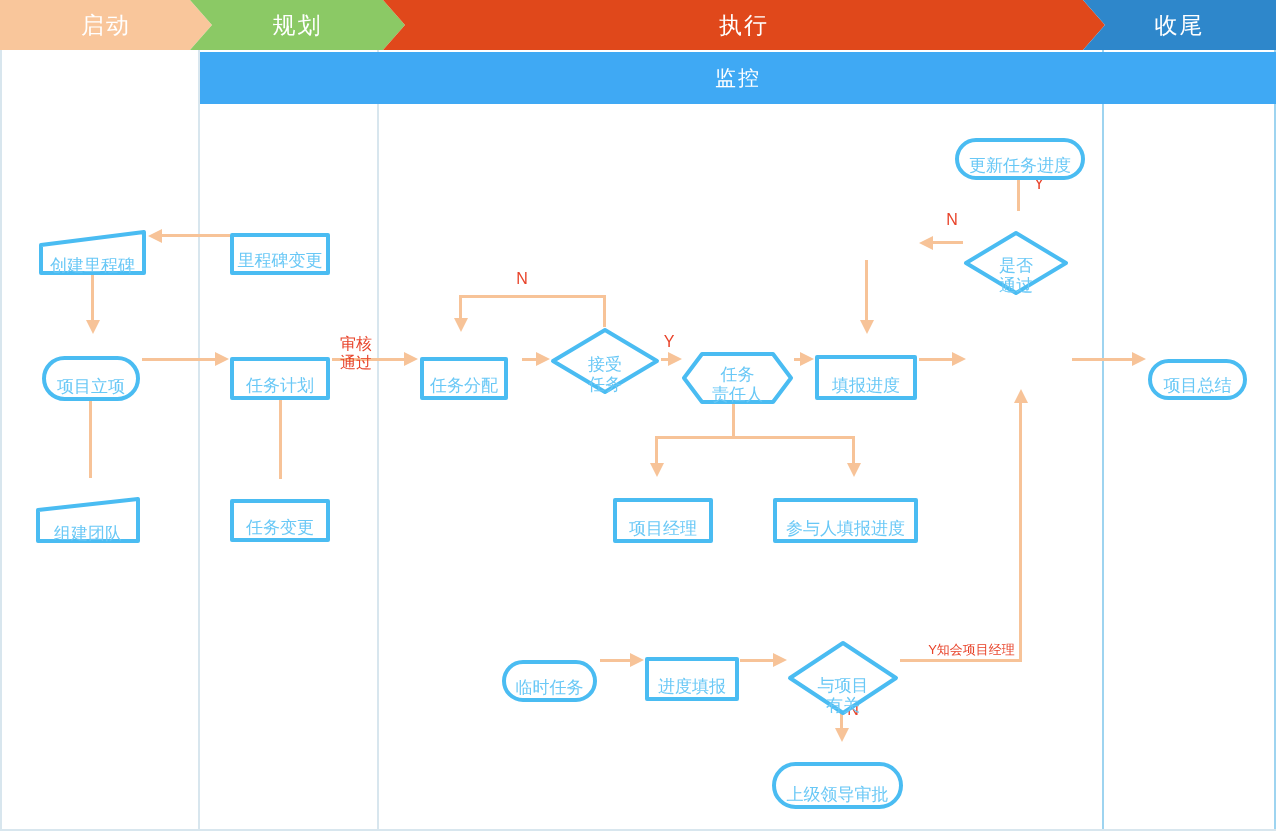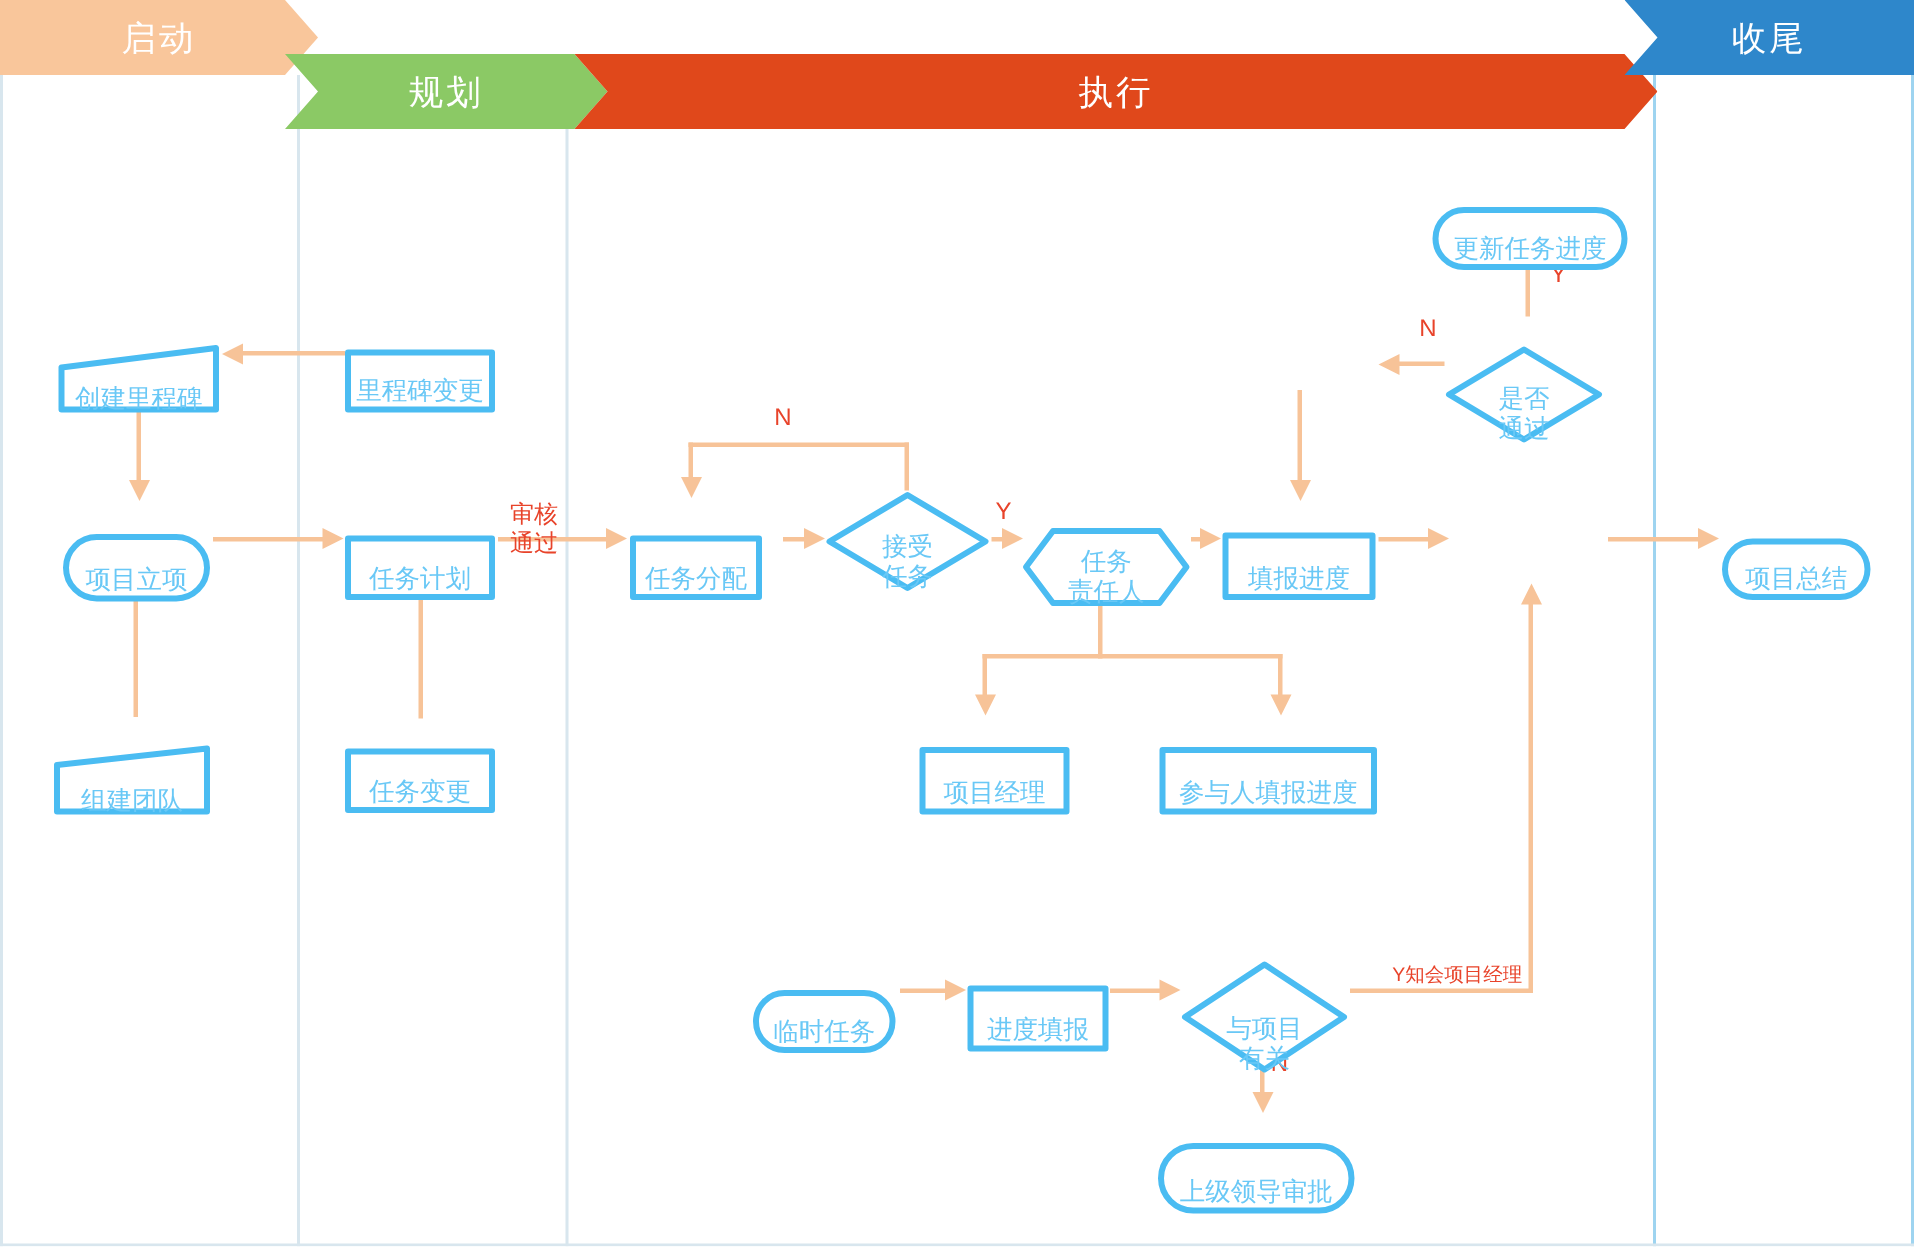--- a/index.html
+++ b/index.html
@@ -11,21 +11,21 @@
     --c-div2:#9ED4F0;
   }
   html,body{margin:0;padding:0;}
   body{font-family:"Liberation Sans","DejaVu Sans",sans-serif;}
   #canvas{position:relative;width:1276px;height:831px;background:#ffffff;overflow:hidden;}
 
   
   .phase{position:absolute;top:0;height:50px;display:flex;align-items:center;justify-content:center;
          color:#fff;font-size:23px;letter-spacing:2px;z-index:4;}
   .phase.tip{clip-path:polygon(0 0,calc(100% - 22px) 0,100% 50%,calc(100% - 22px) 100%,0 100%);}
-  .phase.notch-tip{clip-path:polygon(0 0,calc(100% - 22px) 0,100% 50%,calc(100% - 22px) 100%,0 100%,22px 50%);margin-top:36px;}
+  .phase.notch-tip{clip-path:polygon(0 0,calc(100% - 22px) 0,100% 50%,calc(100% - 22px) 100%,0 100%,22px 50%);}
   .phase.notch{clip-path:polygon(0 0,100% 0,100% 100%,0 100%,22px 50%);}
 
   .monitor{position:absolute;left:200px;top:52px;width:1076px;height:52px;display:flex;align-items:center;justify-content:center;
            color:#fff;font-size:21px;letter-spacing:2px;z-index:3;}
 
   
   .vdiv{position:absolute;top:50px;bottom:0;width:2px;z-index:0;}
   .frame{position:absolute;z-index:0;}
 
   
@@ -67,20 +67,23 @@
   <div class="phase notch-tip" style="left: 190px; width: 215px; background: rgb(139, 201, 101);">
     <span>规划</span>
   </div>
   <div class="phase notch-tip" style="left: 383px; width: 722px; background: rgb(224, 72, 27);">
     <span>执行</span>
   </div>
   <div class="phase notch" style="left: 1083px; width: 193px; background: rgb(46, 135, 203);">
     <span>收尾</span>
   </div>
 
+  <div class="monitor" style="background: rgb(63, 169, 244);">
+    <span>监控</span>
+  </div>
 
   <div class="hl" style="left:160px;top:234px;width:70px;"></div>
   <div class="ah l" style="left:148px;top:229px;"></div>
 
   <div class="vl" style="left:91px;top:257px;height:65px;"></div>
   <div class="ah d" style="left:86px;top:320px;"></div>
 
   <div class="vl" style="left:89px;top:396px;height:82px;"></div>
   <div class="ah u" style="left:84px;top:383px;"></div>
 

